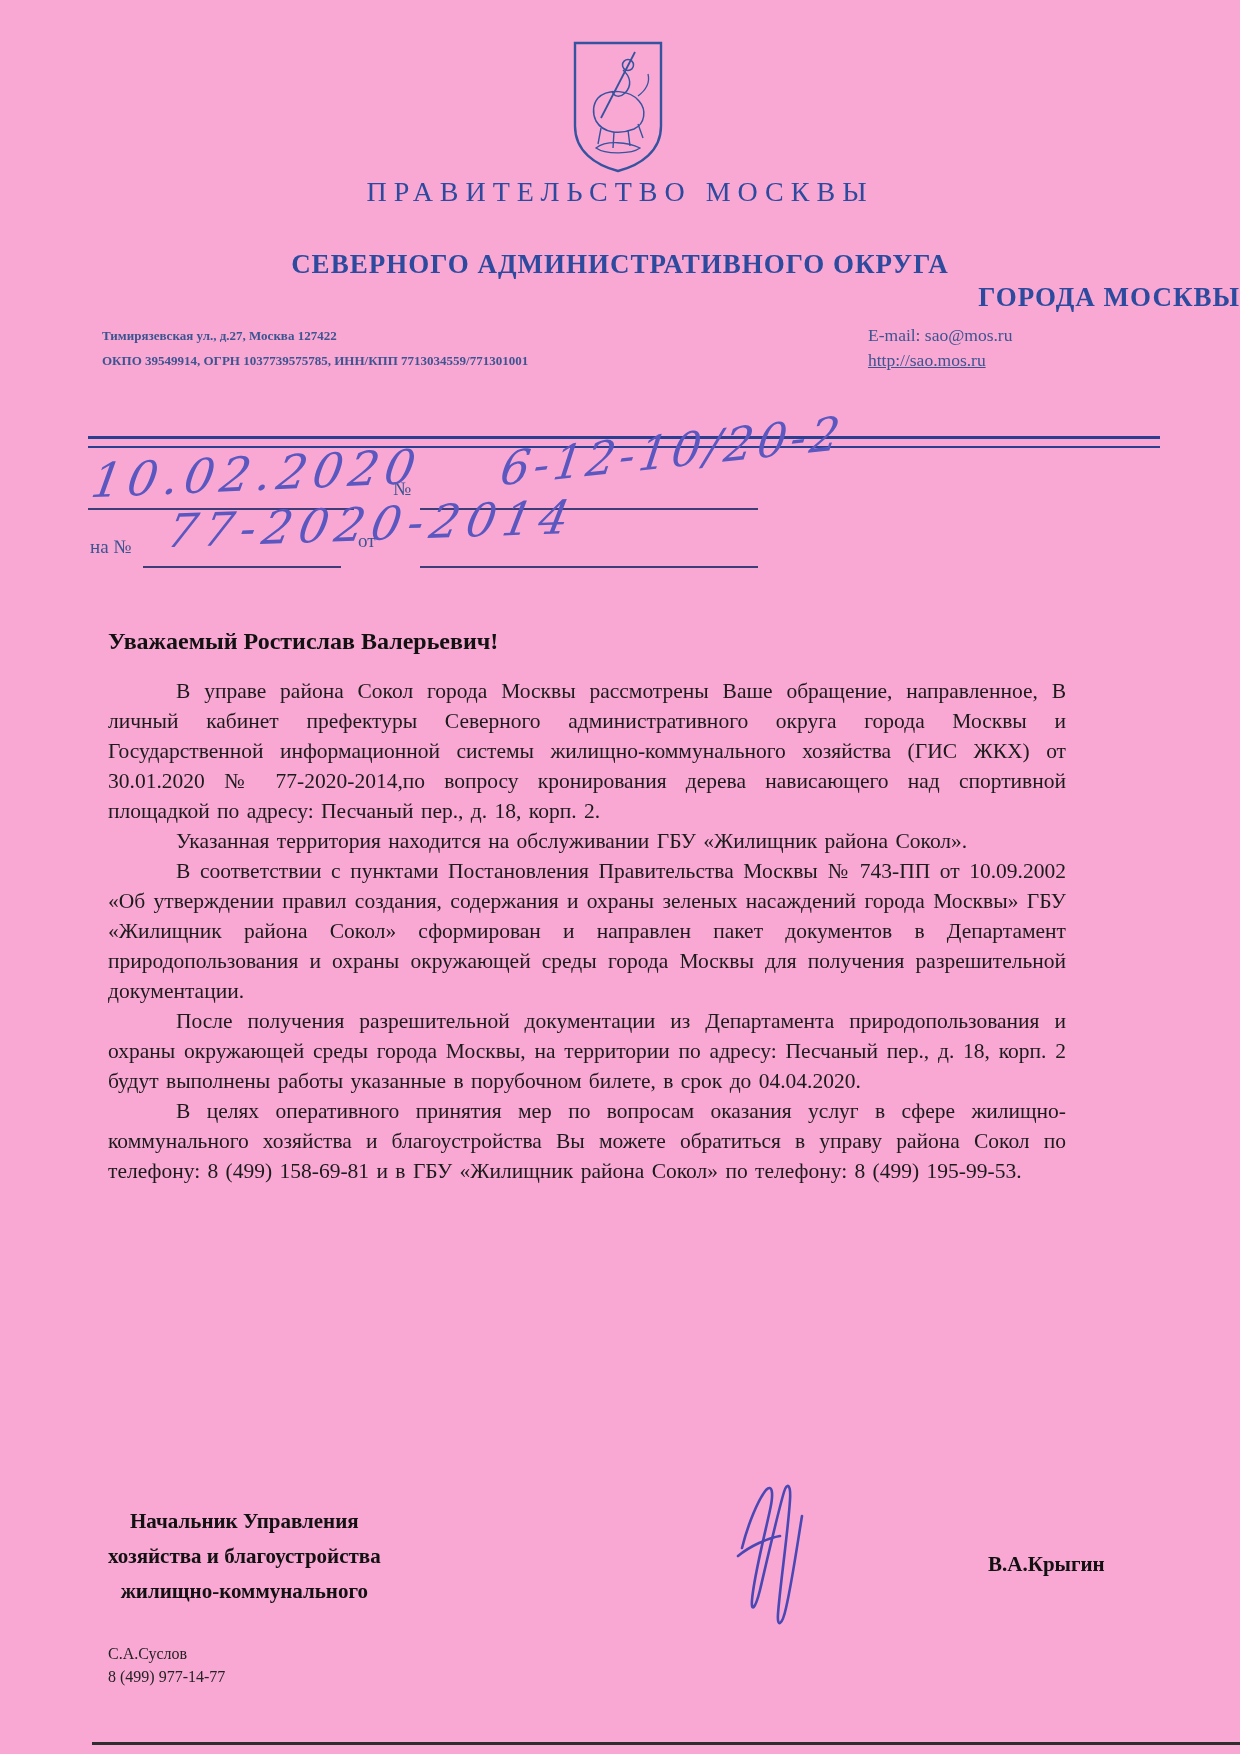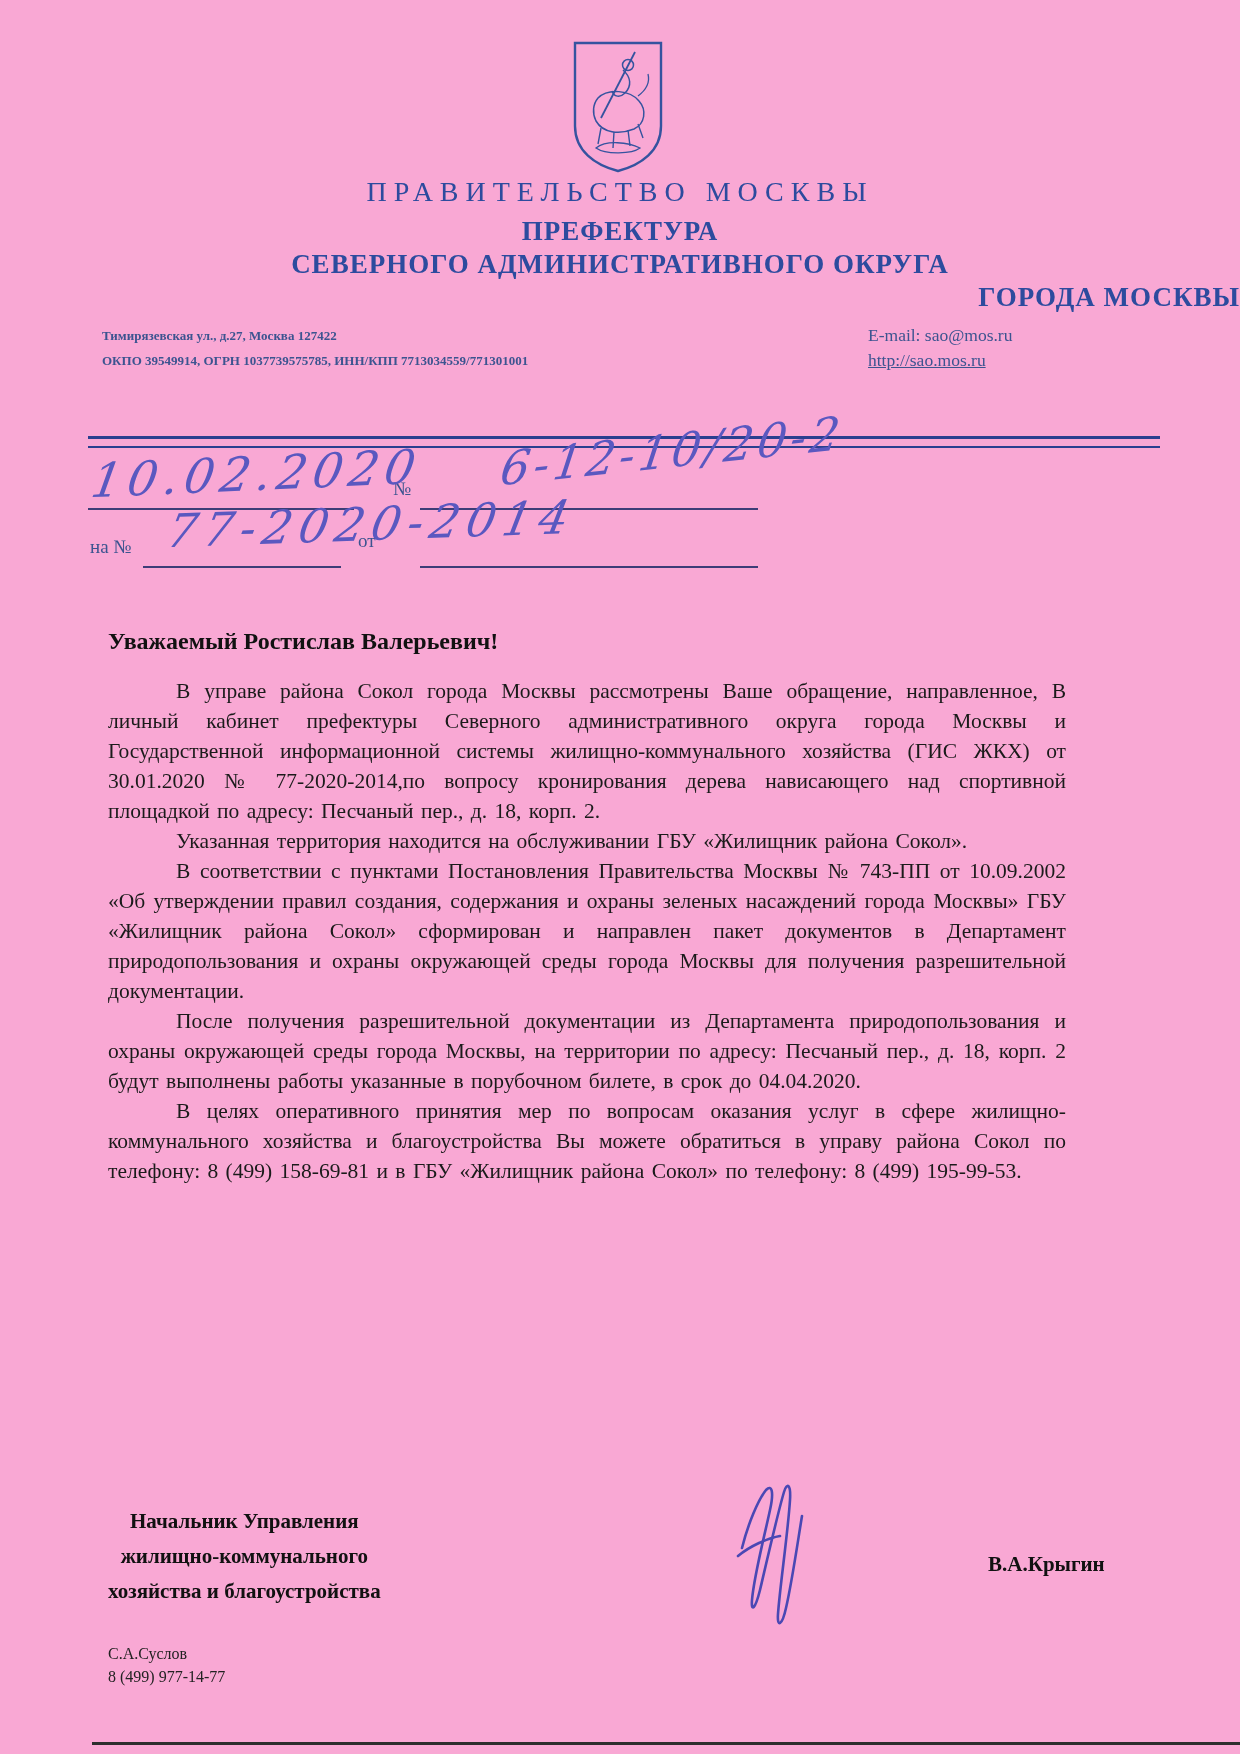--- a/index.html
+++ b/index.html
@@ -65,21 +65,20 @@
       <circle cx="60" cy="25" r="5.5" stroke-width="1.5"></circle>
       <path d="M55,30 C63,37 64,46 57,53 C52,58 46,57 44,51" stroke-width="1.5"></path>
       <path d="M30,58 C40,48 62,50 71,61 C79,70 77,84 66,89 C51,95 35,93 28,81 C24,73 25,64 30,58 Z" stroke-width="1.5"></path>
       <path d="M33,88 L30,104 M46,92 L45,108 M60,90 L62,106 M70,84 L75,98" stroke-width="1.4"></path>
       <path d="M28,108 C38,100 60,102 72,108 C64,114 38,115 28,108 Z" stroke-width="1.3"></path>
       <path d="M70,56 C78,50 82,42 80,34" stroke-width="1.3"></path>
     </svg>
   </div>
 
   <div class="hdr hdr-gov">ПРАВИТЕЛЬСТВО МОСКВЫ</div>
-  <div class="hdr hdr-b1">ПРЕФЕКТУРА</div>
   <div class="hdr hdr-b2">СЕВЕРНОГО АДМИНИСТРАТИВНОГО ОКРУГА</div>
   <div class="hdr hdr-b3">ГОРОДА МОСКВЫ</div>
 
   <div class="contacts-left">
     <div>Тимирязевская ул., д.27, Москва 127422</div>
     <div>ОКПО 39549914, ОГРН 1037739575785, ИНН/КПП 7713034559/771301001</div>
   </div>
   <div class="contacts-right">
     <div>E-mail: sao@mos.ru</div>
     <div class="site">http://sao.mos.ru</div>
@@ -106,22 +105,22 @@
   <div class="body-text">
     <p>В управе района Сокол города Москвы рассмотрены Ваше обращение, направленное, В личный кабинет префектуры Северного административного округа города Москвы и Государственной информационной системы жилищно-коммунального хозяйства (ГИС ЖКХ) от 30.01.2020 № 77-2020-2014,по вопросу кронирования дерева нависающего над спортивной площадкой по адресу: Песчаный пер., д. 18, корп. 2.</p>
     <p>Указанная территория  находится на обслуживании ГБУ «Жилищник района Сокол».</p>
     <p>В соответствии с пунктами Постановления Правительства Москвы № 743-ПП от 10.09.2002 «Об утверждении правил создания, содержания и охраны зеленых насаждений города Москвы» ГБУ «Жилищник района Сокол» сформирован и направлен пакет документов в Департамент природопользования и охраны окружающей среды города Москвы для получения разрешительной документации.</p>
     <p>После получения разрешительной документации из Департамента природопользования и охраны окружающей среды города Москвы,  на территории по адресу: Песчаный пер., д. 18, корп. 2  будут выполнены работы указанные в порубочном билете, в срок до 04.04.2020.</p>
     <p>В целях оперативного принятия мер по вопросам оказания услуг в сфере жилищно-коммунального хозяйства и благоустройства Вы можете  обратиться в управу района Сокол  по телефону: 8 (499) 158-69-81 и в ГБУ «Жилищник района Сокол» по телефону: 8 (499) 195-99-53.</p>
   </div>
 
   <div class="position-block">
     <div>Начальник Управления</div>
+    <div>хозяйства и благоустройства</div>
     <div>жилищно-коммунального</div>
-    <div>хозяйства и благоустройства</div>
   </div>
   <div class="sig-scribble">
     <svg width="90" height="166" viewBox="0 0 90 166" fill="none" stroke="#4a48b4" stroke-width="2.6" stroke-linecap="round">
       <path d="M14,72 C20,48 30,24 38,14 C44,8 46,16 42,34 C36,62 26,100 24,124 C23,136 27,134 32,114 C40,80 50,36 56,16 C59,6 63,8 62,24 C60,56 52,110 50,138 C49,152 54,150 58,132 C64,106 70,64 74,40"></path>
       <path d="M10,80 C22,70 40,62 52,60"></path>
     </svg>
   </div>
   <div class="sig-name">В.А.Крыгин</div>
 
   <div class="executor">

